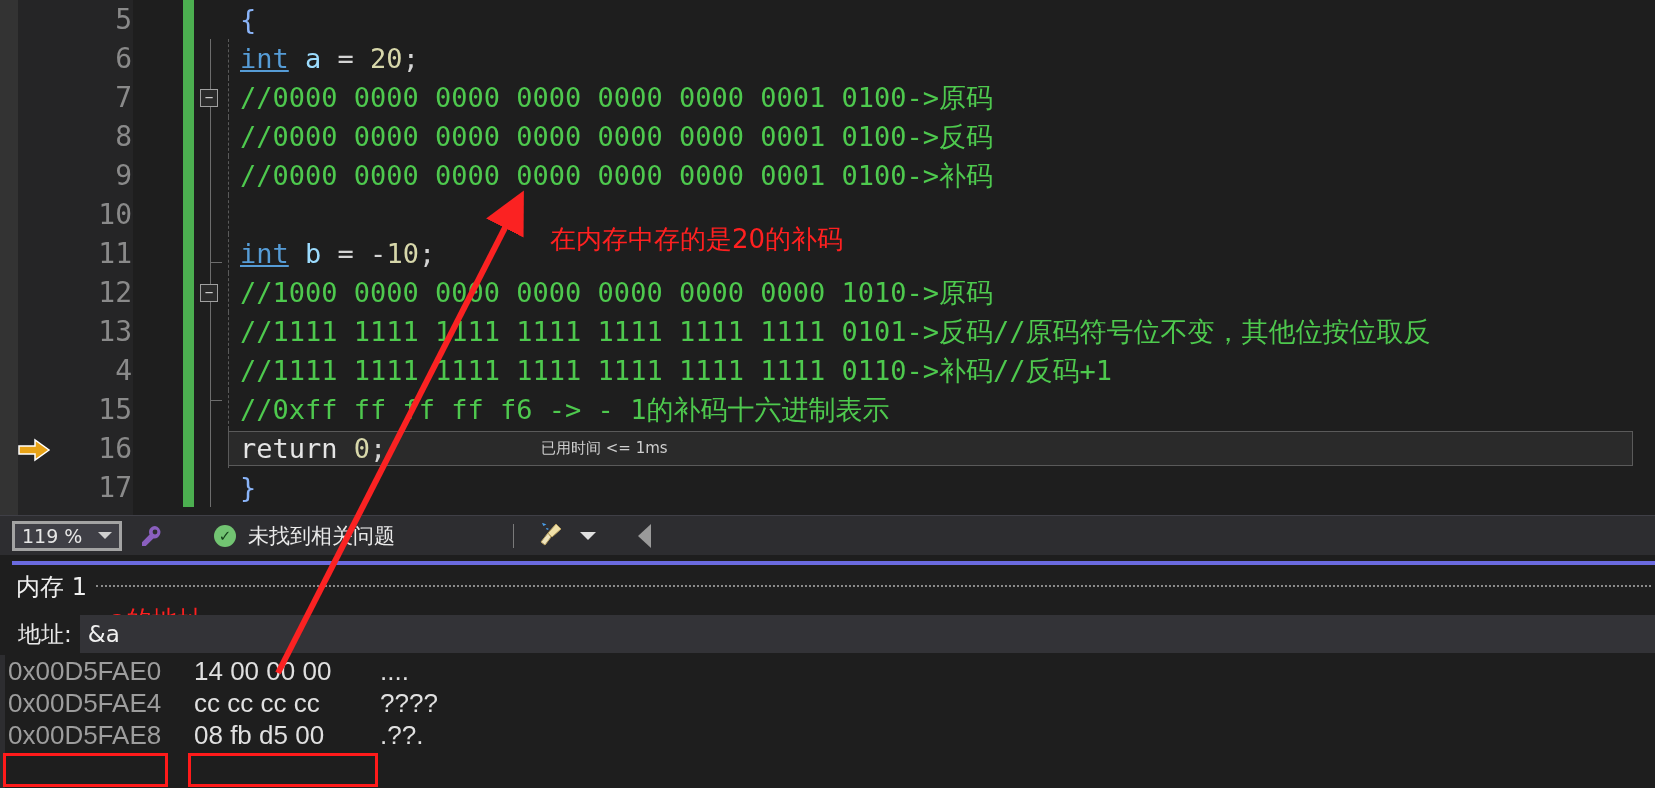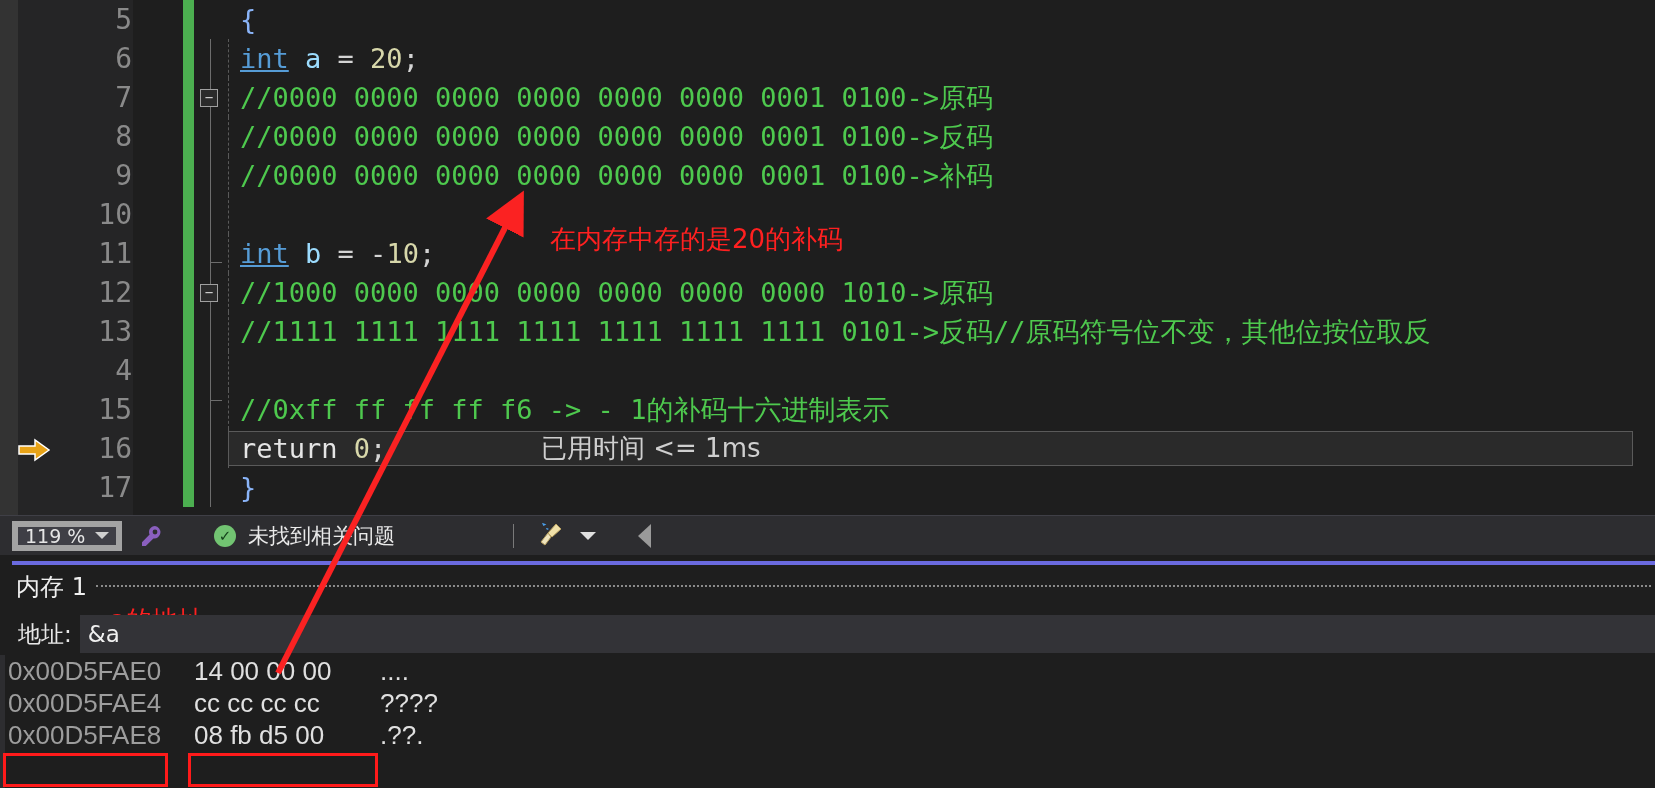--- a/index.html
+++ b/index.html
@@ -58,32 +58,32 @@
   .curline-box{
     position:absolute; left:228px; right:22px; top:2px; height:35px;
     border:1px solid #5a5a5a; background:#2a2a2a;
   }
   .exec-arrow{
     position:absolute; left:17px; top:8px; width:34px; height:24px;
   }
   .datatip{
     position:absolute; left:541px; top:0; line-height:39px;
     font-family:"DejaVu Sans","Liberation Sans",sans-serif;
-    font-size:26px; color:#cfcfcf;
+    font-size:15px; color:#cfcfcf;
   }
 
   
   #statusbar{
     position:absolute; left:0; top:515px; width:1655px; height:40px;
     background:#2d2d30; border-top:1px solid #3f3f46;
     display:flex; align-items:center;
   }
   .zoombox{
     margin-left:12px; width:110px; height:30px; background:#3f3f46;
-    border:6px solid #a3a3a3; display:flex; align-items:center; justify-content:space-between;
+    border:3px solid #a3a3a3; display:flex; align-items:center; justify-content:space-between;
     padding:0 7px; font-size:19px; color:#e6e6e6;
   }
   .caret-dn{ width:0;height:0;border-left:7px solid transparent;border-right:7px solid transparent;border-top:7px solid #d0d0d0; }
   .sb-icon{ margin-left:16px; width:28px; height:28px; display:flex; align-items:center; justify-content:center; }
   .sb-check{
     margin-left:48px; width:22px;height:22px;border-radius:50%;
     background:#72c472; display:flex;align-items:center;justify-content:center;
     color:#14421a; font-size:15px; font-weight:bold;
   }
   .sb-text{ margin-left:12px; font-size:21px; color:#eaeaea; }
@@ -203,20 +203,21 @@
         <div class="changebar"></div>
         <div class="indentguide"></div>
         <div class="structline"></div>
         <div class="code"><span class="cm">//1111 1111 1111 1111 1111 1111 1111 0101-&gt;反码//原码符号位不变，其他位按位取反</span></div>
       </div>
       <div class="row">
         <div class="lnum">4</div>
         <div class="changebar"></div>
         <div class="indentguide"></div>
         <div class="structline"></div>
+        <div class="code"><span class="cm">//1111 1111 1111 1111 1111 1111 1111 0110-&gt;补码//反码+1</span></div>
       </div>
       <div class="row">
         <div class="lnum">15</div>
         <div class="changebar"></div>
         <div class="indentguide"></div>
         <div class="structline"></div>
         <div class="brk-end"></div>
         <div class="code"><span class="cm">//0xff ff ff ff f6 -&gt; - 1的补码十六进制表示</span></div>
       </div>
       <div class="row">

